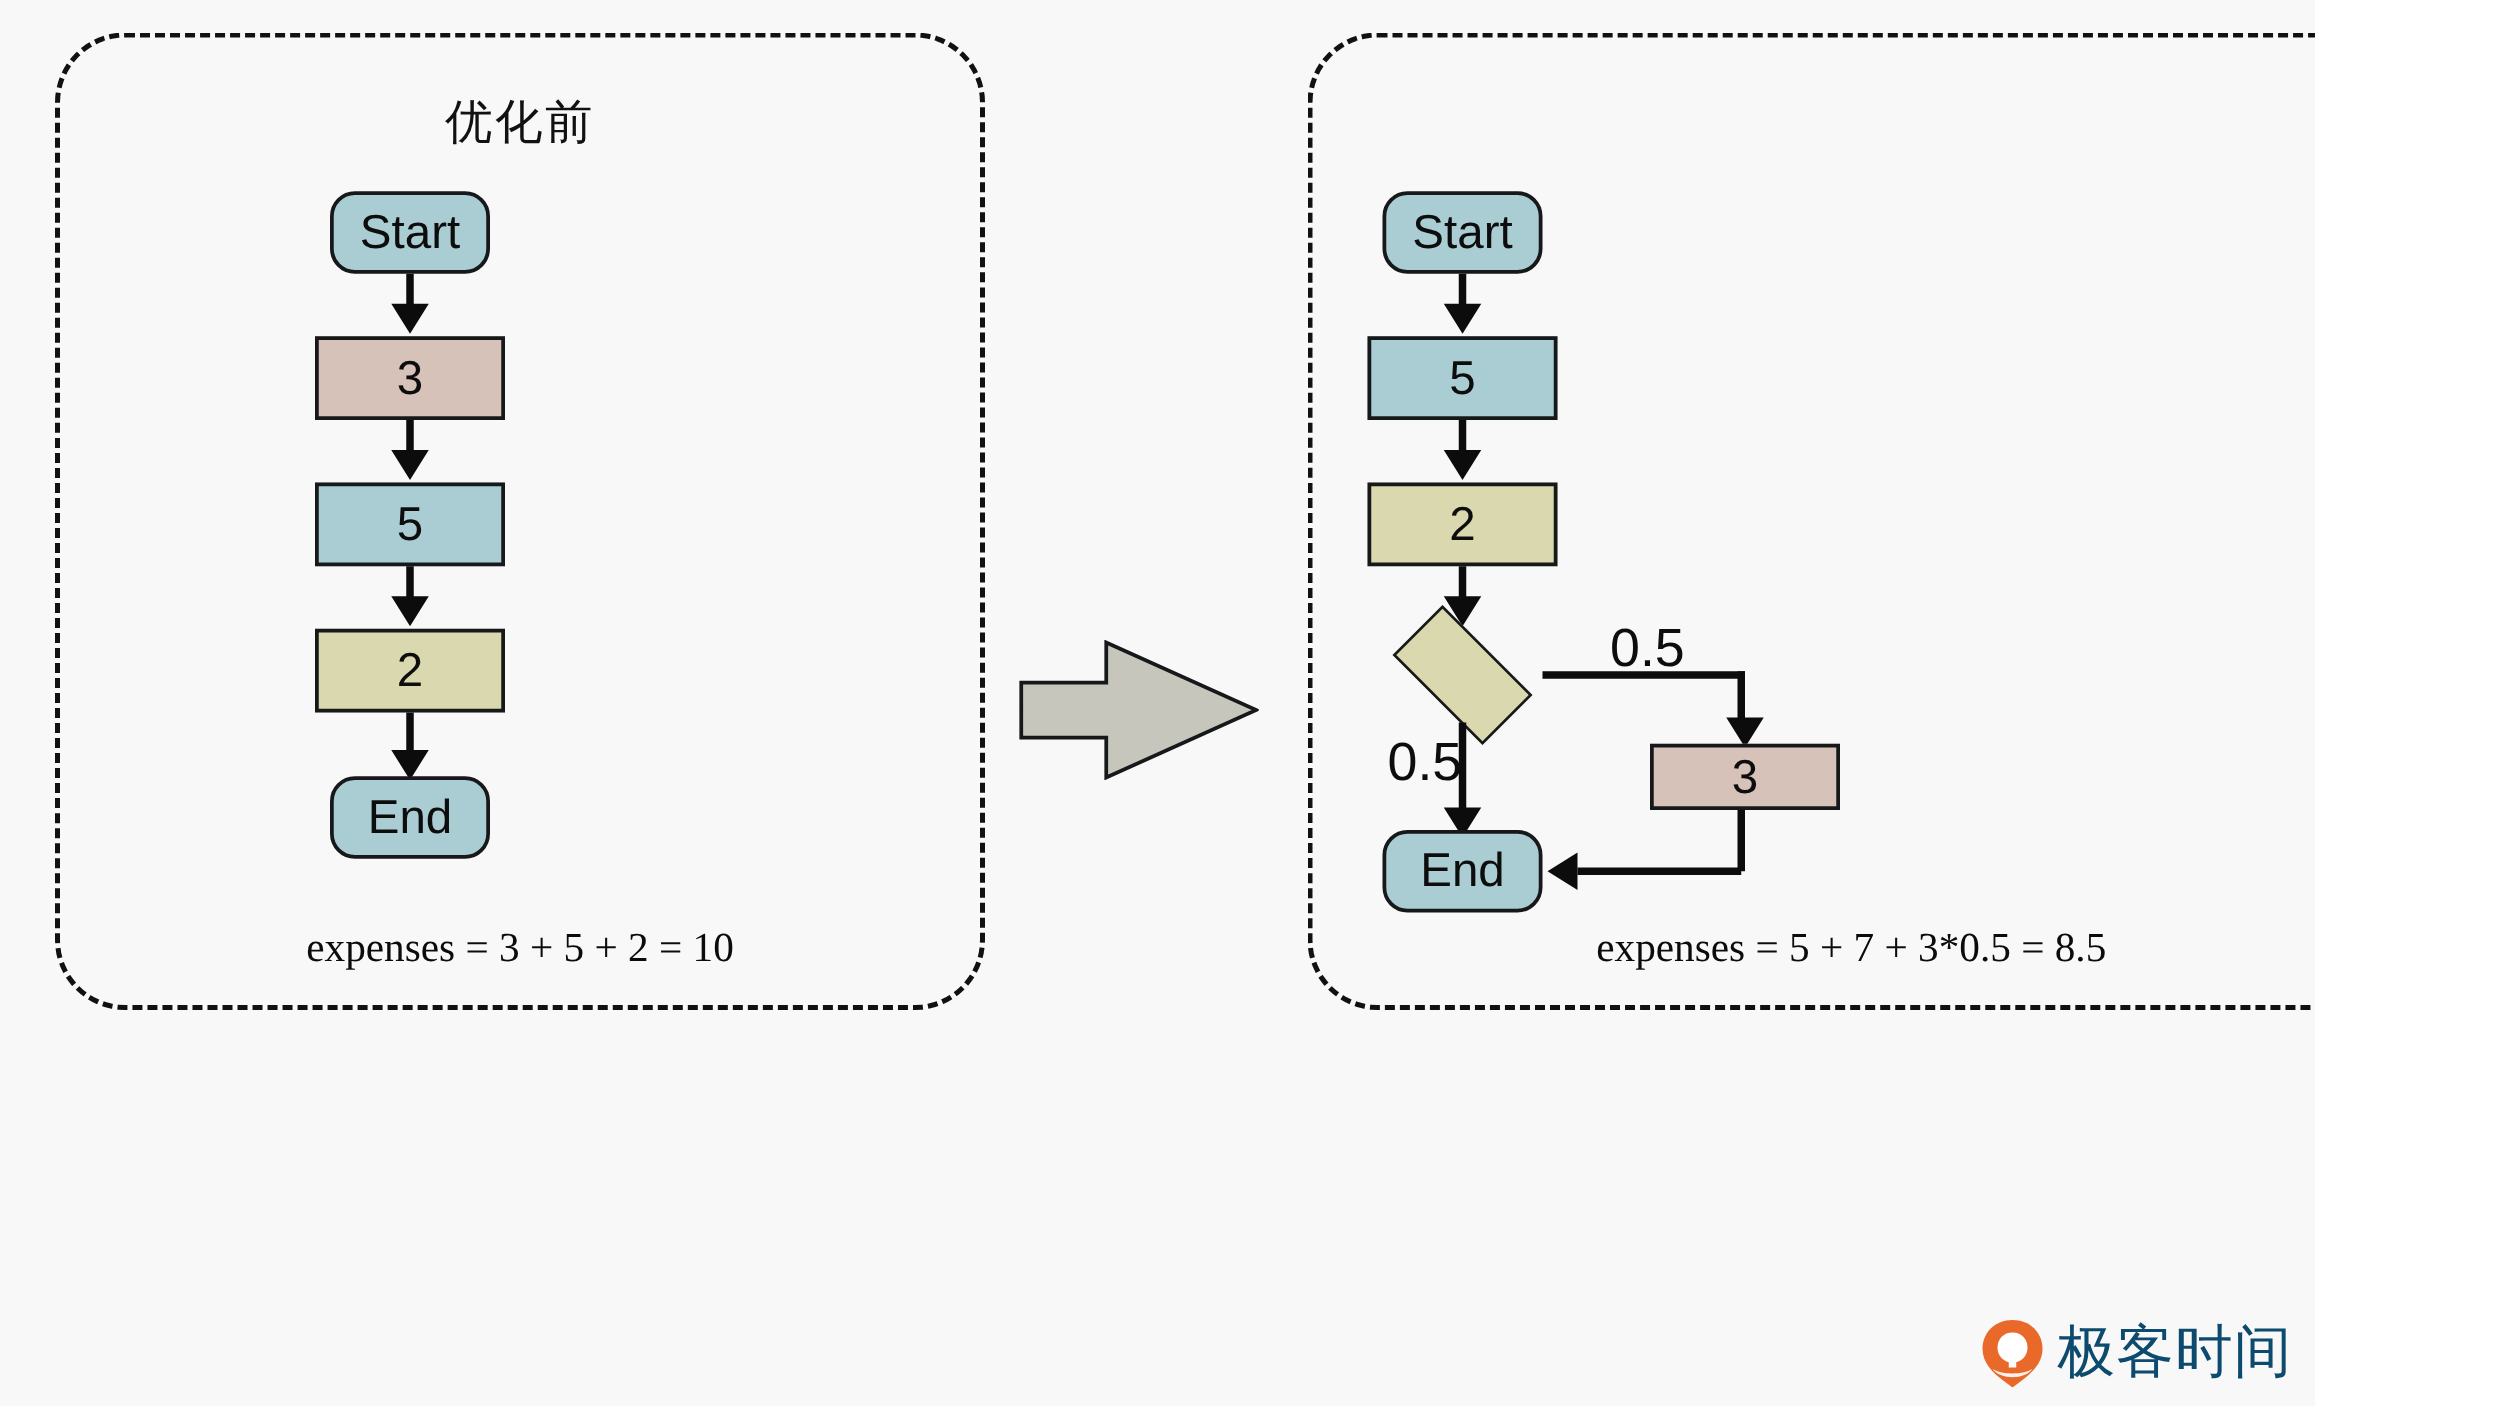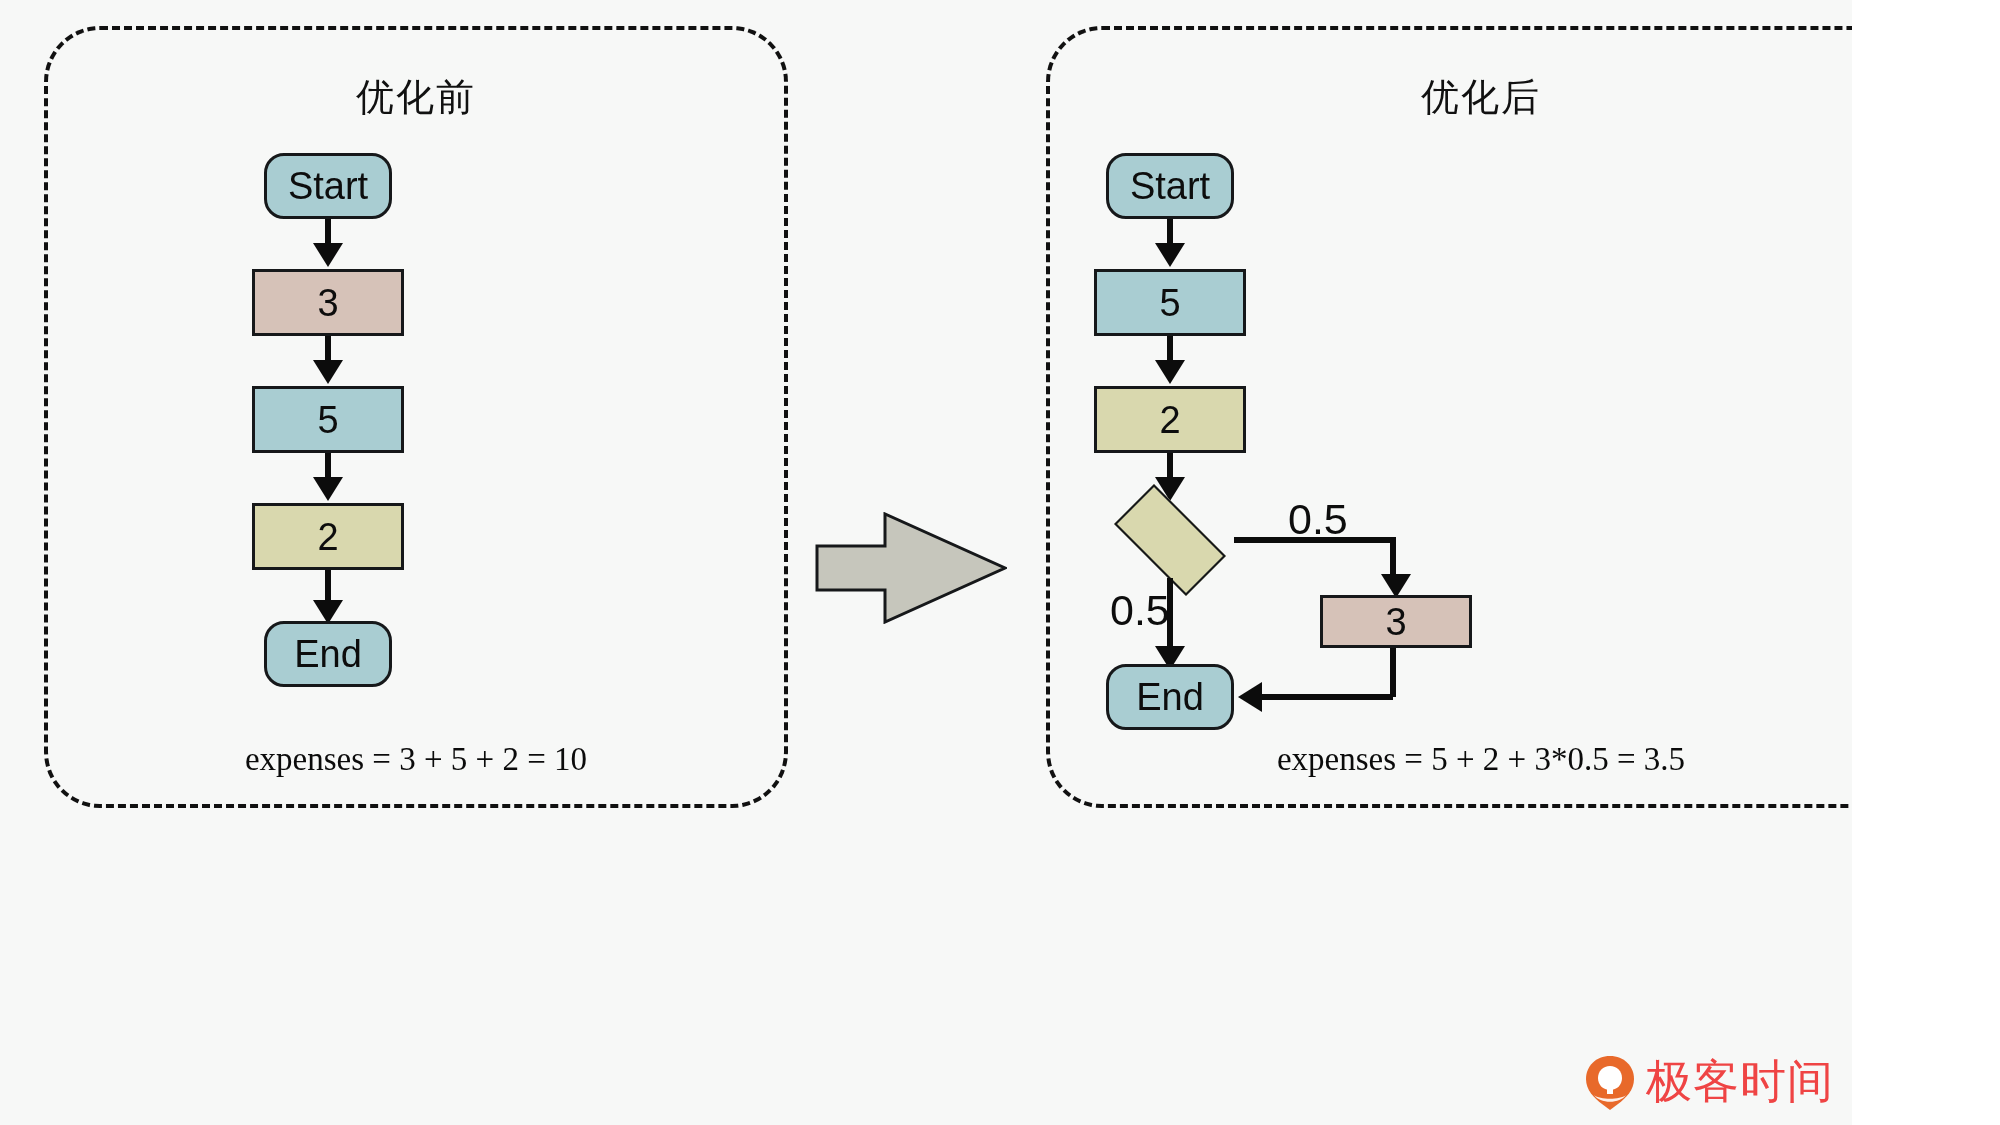--- a/index.html
+++ b/index.html
@@ -128,21 +128,21 @@
   #watermark {
     position: absolute;
     right: 18px;
     bottom: 12px;
     display: flex;
     align-items: center;
     gap: 10px;
   }
   #watermark .mark-text {
     font-size: 46px;
-    color: #ef4444;
+    color: #0c4a6e;
     font-family: "DejaVu Sans", "Liberation Sans", sans-serif;
     letter-spacing: 1px;
     font-weight: 500;
   }
 </style>
 </head>
 <body>
 
 <div id="canvas">
 
@@ -177,22 +177,21 @@
 
   <div class="node terminator" style="left:264px; top:621px; width:128px; height:66px; background:#a9cdd2;">
     <span>End</span>
   </div>
 
   <svg id="transition-arrow" viewBox="0 0 192 112">
     <polygon points="2,34 70,34 70,2 190,56 70,110 70,78 2,78" fill="#c6c6bc" stroke="#16181a" stroke-width="3" stroke-linejoin="miter"></polygon>
   </svg>
 
   <div class="panel" id="panel-after">
-    <div class="panel-title">优化后</div>
-    <div class="formula">expenses = 5 + 2 + 3*0.5 = 3.5</div>
+    <div class="formula">expenses = 5 + 7 + 3*0.5 = 8.5</div>
   </div>
 
   <div class="node terminator" style="left:1106px; top:153px; width:128px; height:66px; background:#a9cdd2;">
     <span>Start</span>
   </div>
   <div class="vline" style="left:1167px; top:219px; height:26px;"></div>
   <div class="arrow-down" style="left:1155px; top:243px;"></div>
 
   <div class="node process" style="left:1094px; top:269px; width:152px; height:67px; background:#a9cdd2;">
     <span>5</span>

